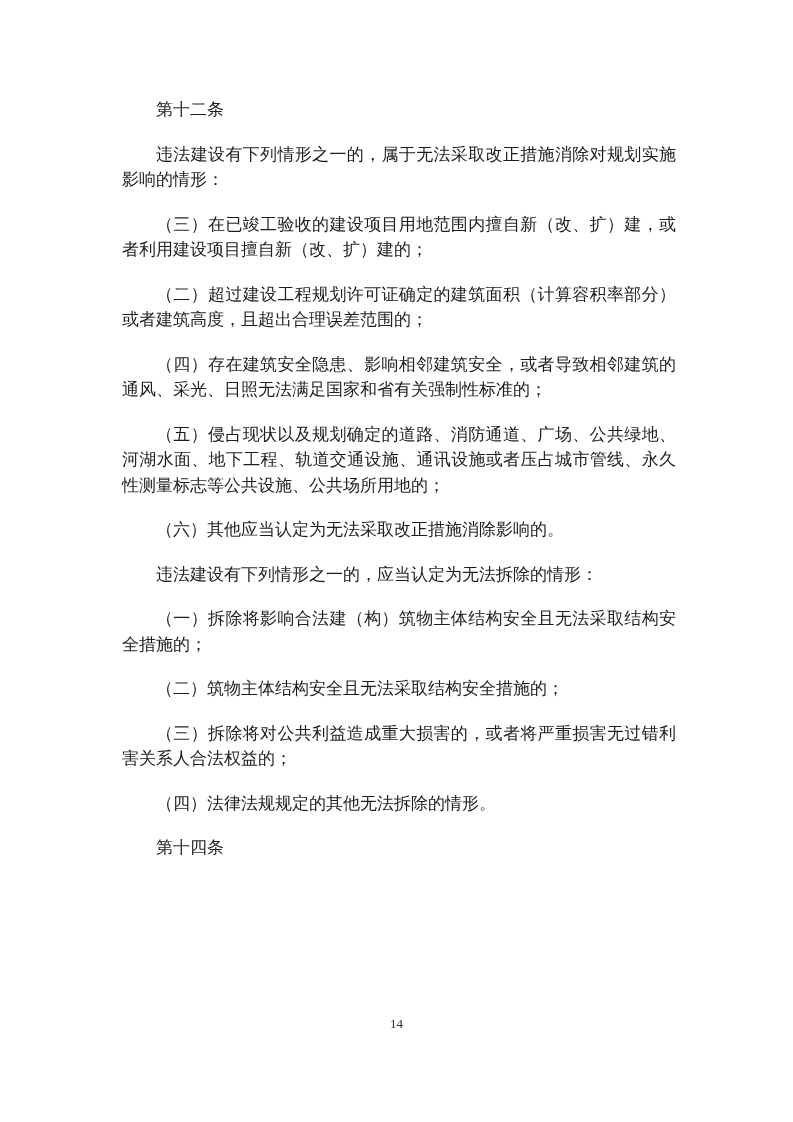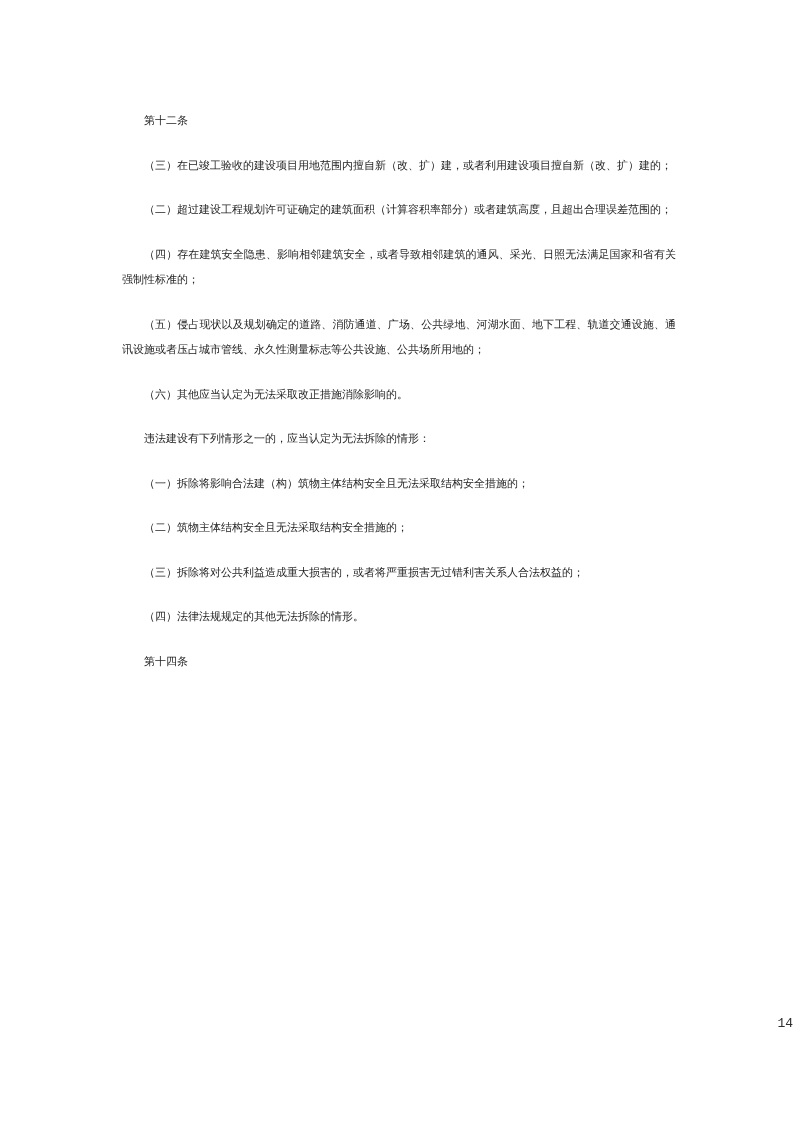--- a/index.html
+++ b/index.html
@@ -16,47 +16,47 @@
     font-family: "Liberation Serif", "DejaVu Serif", serif;
     color: #1d1d1d;
   }
   .content {
     position: absolute;
     left: 122px;
     top: 97px;
     width: 554px;
   }
   .para {
-    margin: 12px 0 19px 0;
-    font-size: 11px;
+    margin: 0 0 19px 0;
+    font-size: 17px;
     line-height: 25.5px;
     text-align: justify;
     text-indent: 2em;
     word-break: break-all;
     line-break: strict;
     font-weight: 400;
-    font-family: Liberation Mono, monospace;
   }
   .footer {
     position: absolute;
     left: 0;
     right: 0;
     top: 1016px;
-    text-align: right;
-    font-family: Liberation Mono, monospace;
+    text-align: center;
+    font-family: Liberation Serif, serif;
     font-size: 13px;
     color: #2e2e2e;
   }
 </style>
 </head>
 <body>
 
 <div class="page">
   <div class="content">
     <p class="para">第十二条</p>
+    <p class="para">违法建设有下列情形之一的，属于无法采取改正措施消除对规划实施影响的情形：</p>
     <p class="para">（三）在已竣工验收的建设项目用地范围内擅自新（改、扩）建，或者利用建设项目擅自新（改、扩）建的；</p>
     <p class="para">（二）超过建设工程规划许可证确定的建筑面积（计算容积率部分）或者建筑高度，且超出合理误差范围的；</p>
     <p class="para">（四）存在建筑安全隐患、影响相邻建筑安全，或者导致相邻建筑的通风、采光、日照无法满足国家和省有关强制性标准的；</p>
     <p class="para">（五）侵占现状以及规划确定的道路、消防通道、广场、公共绿地、河湖水面、地下工程、轨道交通设施、通讯设施或者压占城市管线、永久性测量标志等公共设施、公共场所用地的；</p>
     <p class="para">（六）其他应当认定为无法采取改正措施消除影响的。</p>
     <p class="para">违法建设有下列情形之一的，应当认定为无法拆除的情形：</p>
     <p class="para">（一）拆除将影响合法建（构）筑物主体结构安全且无法采取结构安全措施的；</p>
     <p class="para">（二）筑物主体结构安全且无法采取结构安全措施的；</p>
     <p class="para">（三）拆除将对公共利益造成重大损害的，或者将严重损害无过错利害关系人合法权益的；</p>
     <p class="para">（四）法律法规规定的其他无法拆除的情形。</p>

